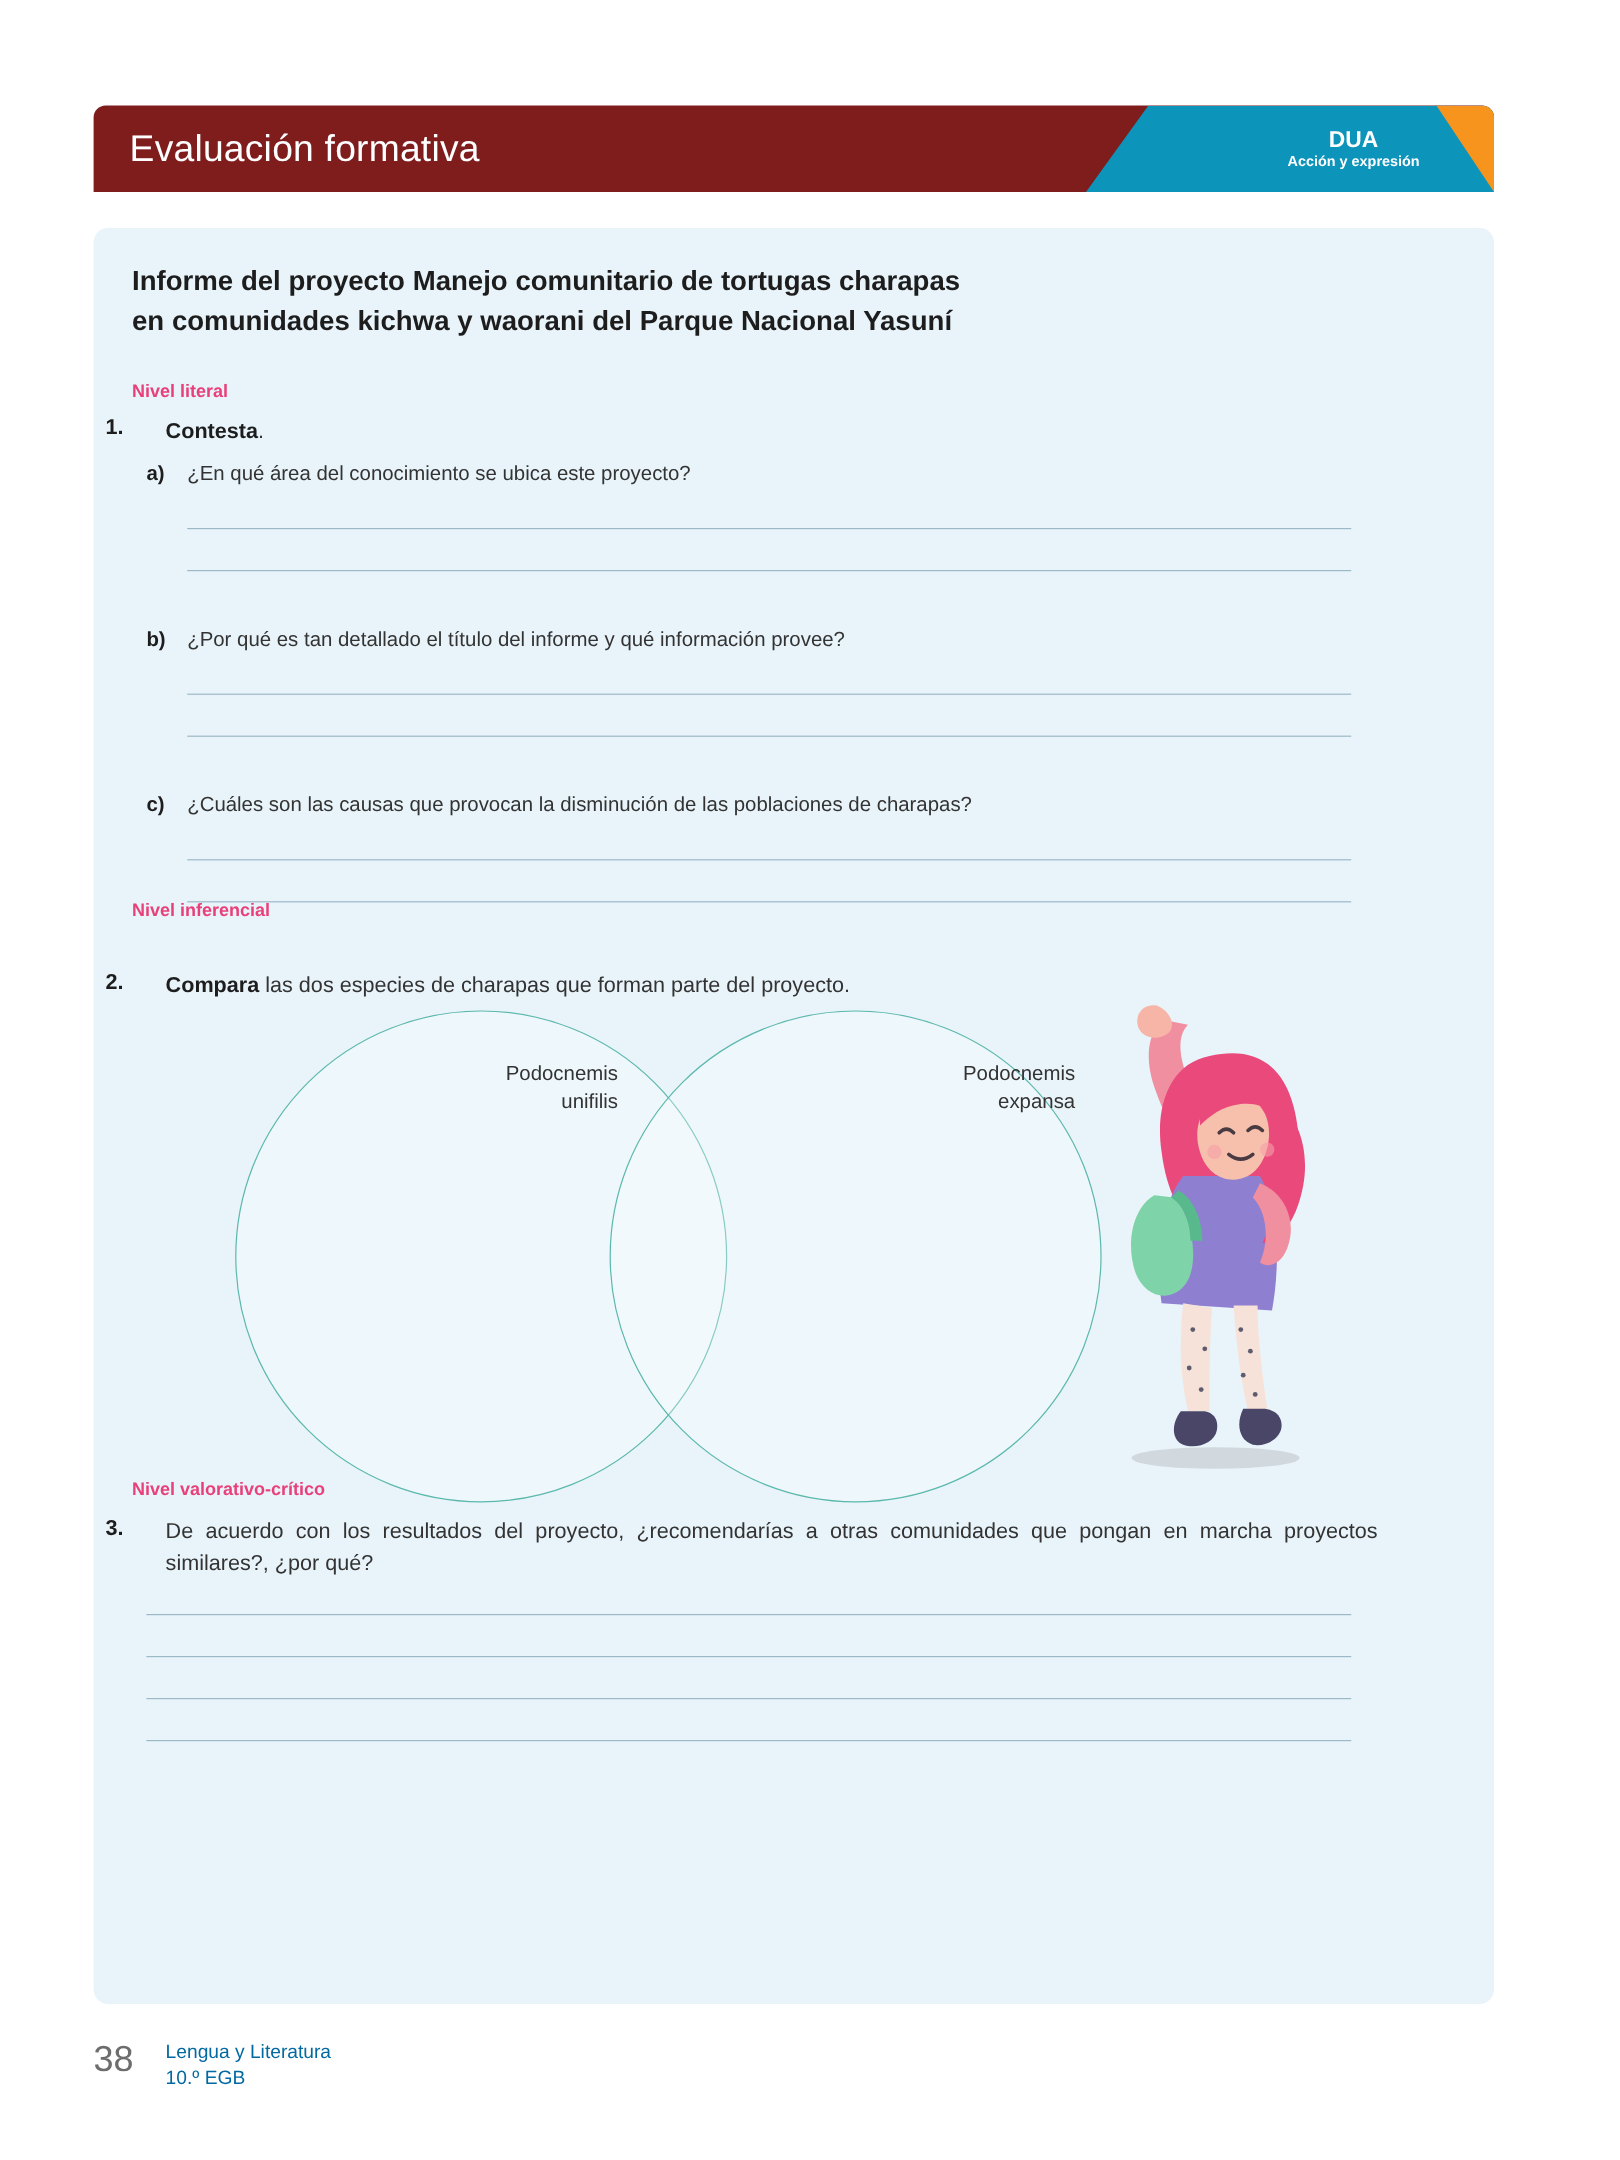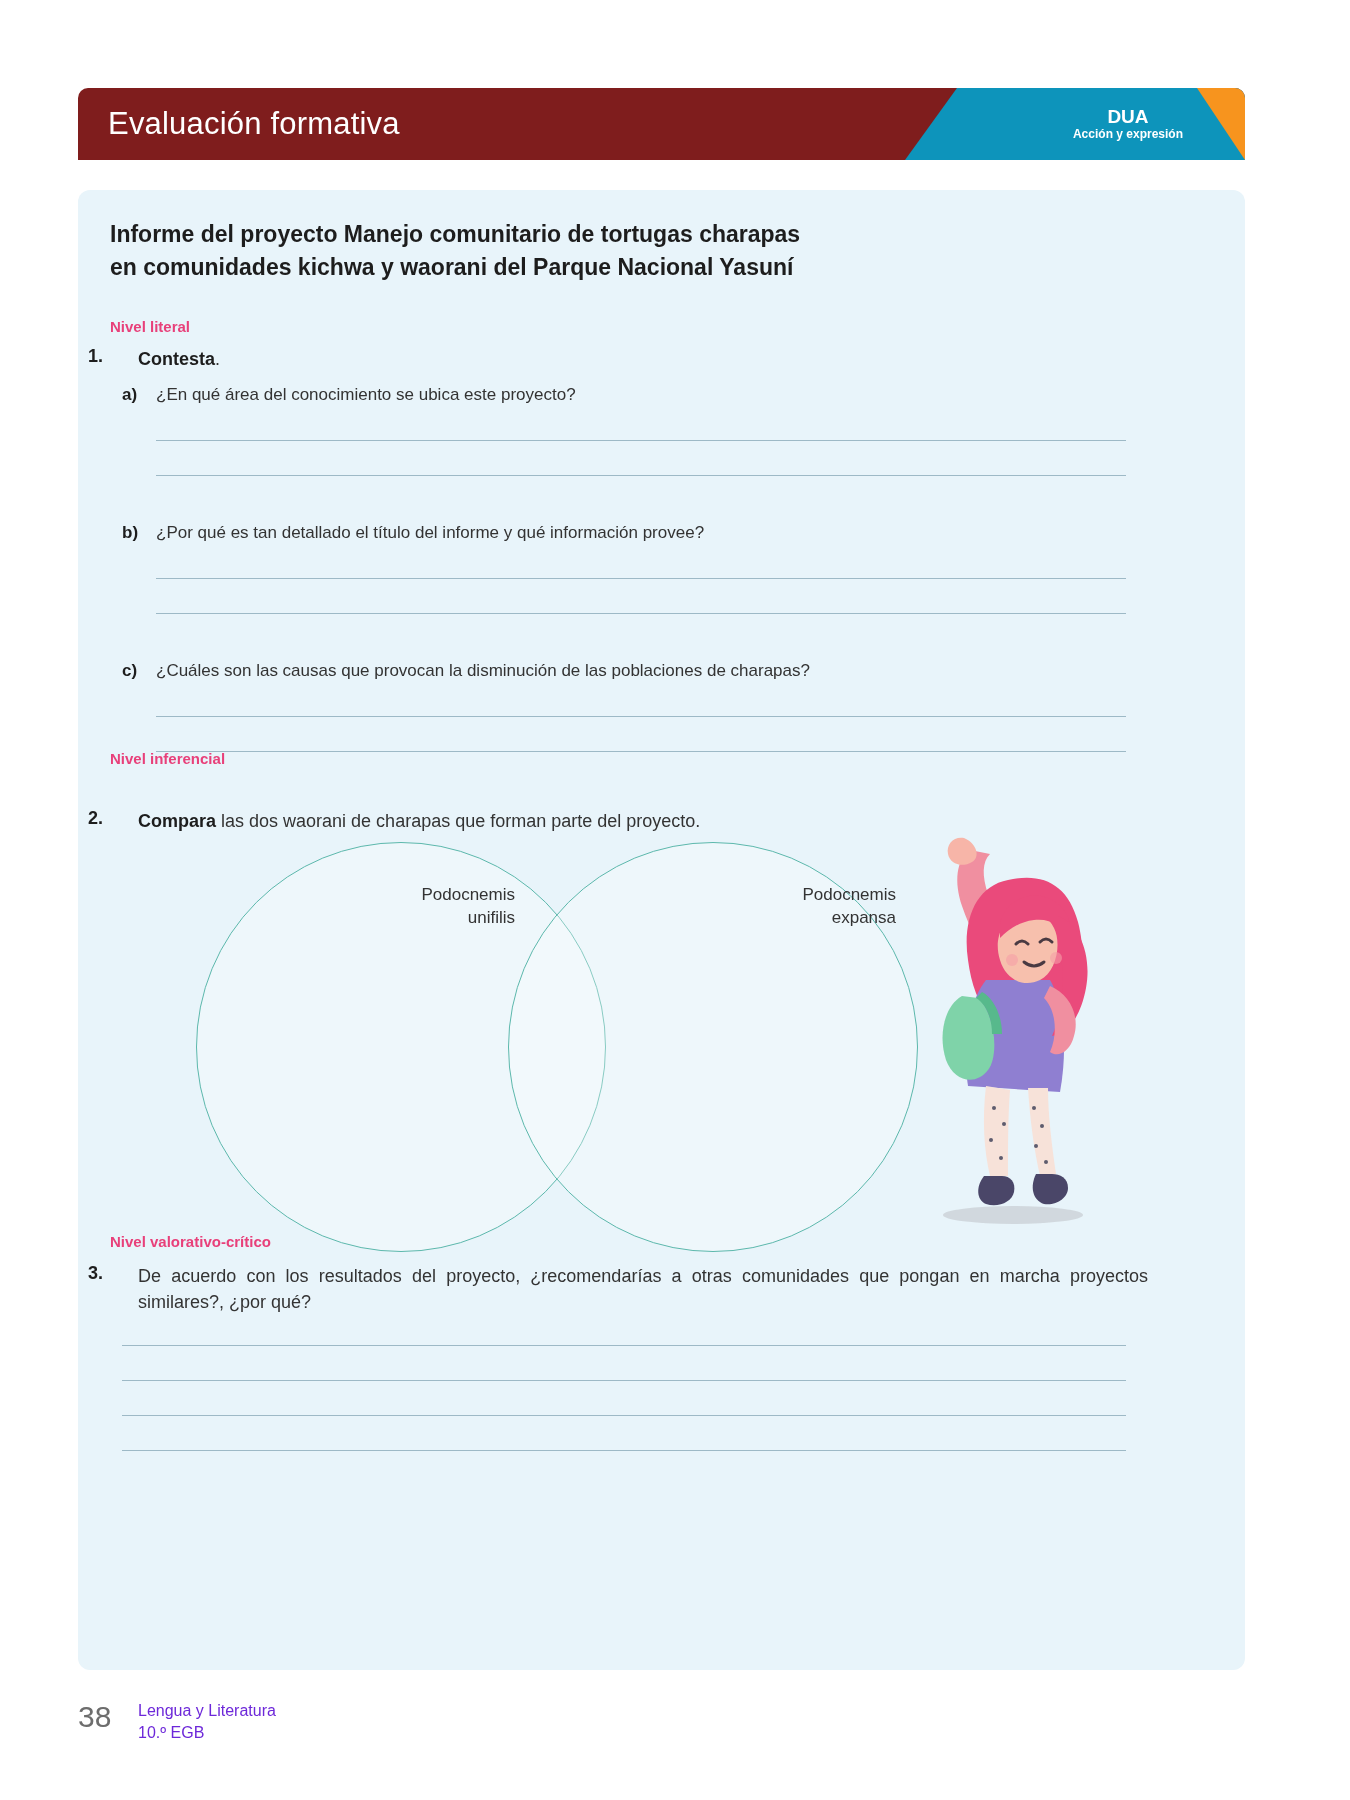--- a/index.html
+++ b/index.html
@@ -184,21 +184,21 @@
     top: 1700px;
     font-size: 30px;
     font-weight: normal;
     color: #6d6d6d;
   }
   .footer-text {
     position: absolute;
     left: 138px;
     top: 1700px;
     font-size: 16px;
-    color: #6d28d9;
+    color: #0369a1;
     line-height: 1.35;
   }
 </style>
 </head>
 <body>
 
 <div class="page">
 
   <div class="header-band">
     <div class="diag"></div>
@@ -236,21 +236,21 @@
 
     <div class="sub-letter" style="left:44px; top:471px;">c)</div>
     <div class="sub-text" style="left:78px; top:471px; width:960px;">¿Cuáles son las causas que provocan la disminución de las poblaciones de charapas?</div>
     <div class="rule" style="left:78px; top:526px; width:970px;"></div>
     <div class="rule" style="left:78px; top:561px; width:970px;"></div>
 
     <div class="level-label" style="top:560px;text-align:center;">Nivel inferencial</div>
 
     <div class="q-num" style="left:10px; top:618px;">2.</div>
     <div class="q-text" style="left:44px; top:618px; width:950px;">
-      <b>Compara</b><span> las dos waorani de charapas que forman parte del proyecto.</span>
+      <b>Compara</b><span> las dos especies de charapas que forman parte del proyecto.</span>
     </div>
 
     <div class="venn-wrap" style="top:652px;">
       <div class="venn-circle venn-left"></div>
       <div class="venn-circle venn-right"></div>
       <div class="venn-label venn-label-left">
         <span>Podocnemis</span><br>
         <span>unifilis</span>
       </div>
       <div class="venn-label venn-label-right">

